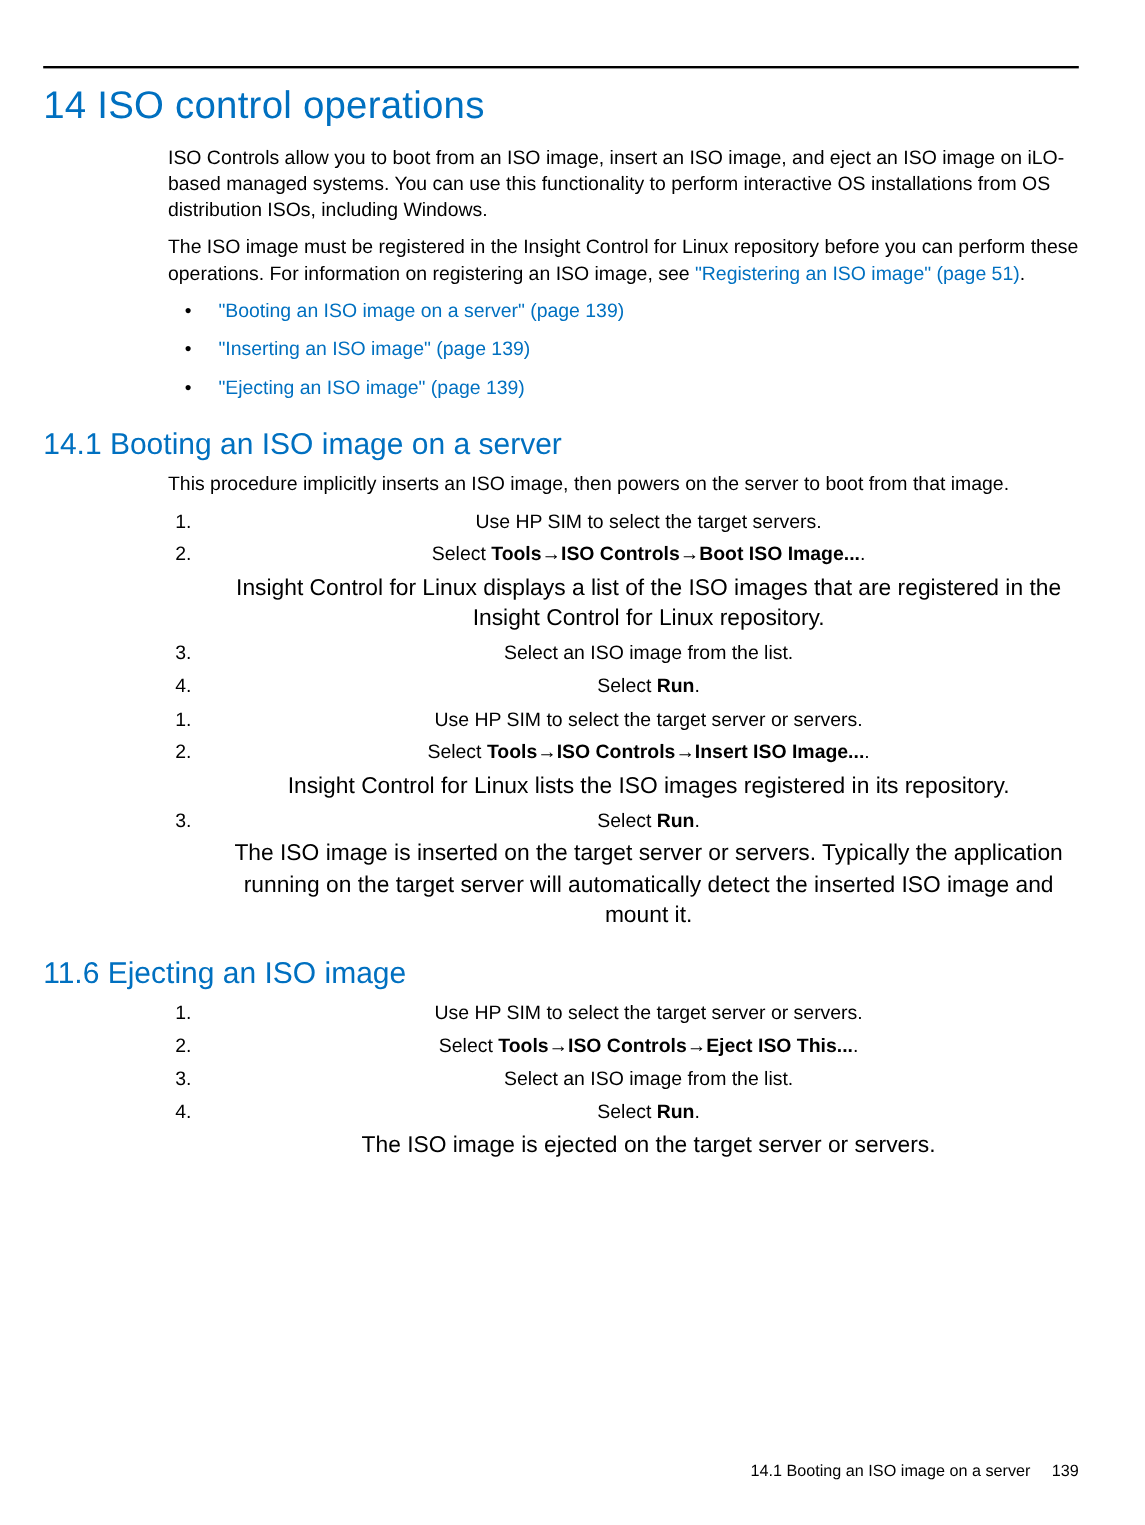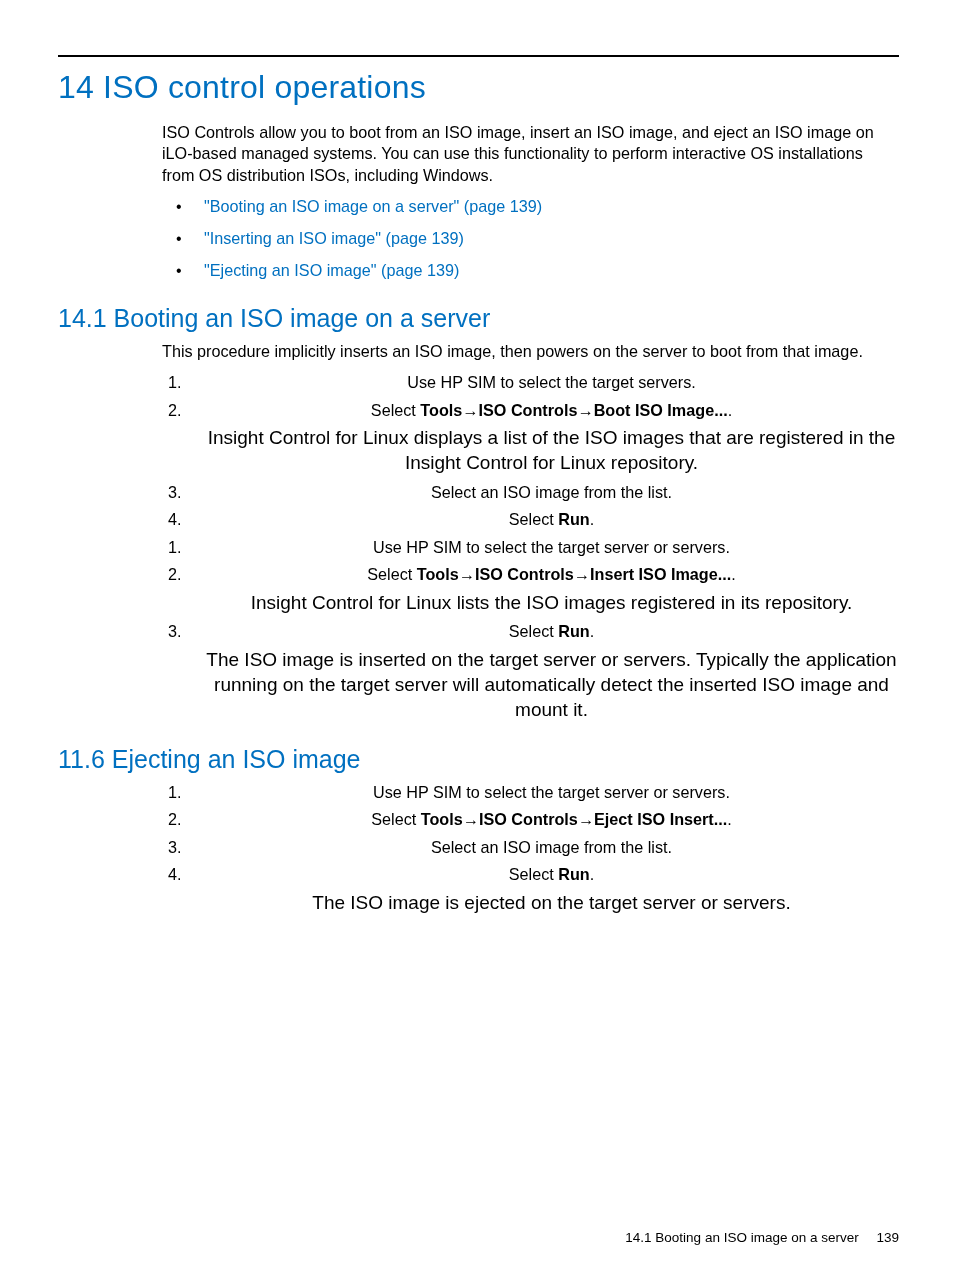--- a/index.html
+++ b/index.html
@@ -8,21 +8,21 @@
     padding: 0;
     width: 954px;
     height: 1271px;
     background: #fff;
     font-family: "Futura", "Trebuchet MS", "Segoe UI", Arial, sans-serif;
     color: #000;
     font-weight: 300;
   }
   .page {
     box-sizing: border-box;
-    padding: 55px 55px 40px 58px;
+    padding: 55px 55px 40px 36px;
     width: 954px;
     height: 1271px;
     position: relative;
     border-radius: 30px;
   }
   .rule {
     border: none;
     border-top: 2px solid #000;
     margin: 0 0 12px 0;
   }
@@ -96,37 +96,40 @@
   .sub {
     margin-top: 4px;
     margin-bottom: 6px;
     font-size: 19px;
     line-height: 1.33;
   }
   b, .bold { font-weight: 700; }
   .arrow { font-family: Arial, sans-serif; }
   .footer {
     position: absolute;
-    bottom: 26px;
+    bottom: 38px;
     right: 55px;
     font-size: 13.5px;
     font-weight: 300;
   }
   .footer .pg { margin-left: 14px; }
 </style>
 </head>
 <body>
 
 <div class="page">
   <hr class="rule">
 
   <h1 class="chapter">14 ISO control operations</h1>
 
   <div class="body">
     <p>ISO Controls allow you to boot from an ISO image, insert an ISO image, and eject an ISO image on iLO-based managed systems. You can use this functionality to perform interactive OS installations from OS distribution ISOs, including Windows.</p>
+    <p>
+      <span>The ISO image must be registered in the Insight Control for Linux repository before you can perform these operations. For information on registering an ISO image, see </span><a class="link" href="#">"Registering an ISO image" (page 51)</a><span>.</span>
+    </p>
 
     <ul class="bullets">
       <li><a class="link" href="#">"Booting an ISO image on a server" (page 139)</a></li>
       <li><a class="link" href="#">"Inserting an ISO image" (page 139)</a></li>
       <li><a class="link" href="#">"Ejecting an ISO image" (page 139)</a></li>
     </ul>
   </div>
 
   <h2 class="section">14.1 Booting an ISO image on a server</h2>
   <div class="body">
@@ -156,21 +159,21 @@
         <div class="sub">The ISO image is inserted on the target server or servers. Typically the application running on the target server will automatically detect the inserted ISO image and mount it.</div>
       </li>
     </ol>
   </div>
 
   <h2 class="section">11.6 Ejecting an ISO image</h2>
   <div class="body">
     <ol class="steps">
       <li><span>Use HP SIM to select the target server or servers.</span></li>
       <li>
-        <span>Select </span><b>Tools</b><span class="arrow">→</span><b>ISO Controls</b><span class="arrow">→</span><b>Eject ISO Insert...</b><span>.</span>
+        <span>Select </span><b>Tools</b><span class="arrow">→</span><b>ISO Controls</b><span class="arrow">→</span><b>Eject ISO This...</b><span>.</span>
       </li>
       <li><span>Select an ISO image from the list.</span></li>
       <li>
         <span>Select </span><b>Run</b><span>.</span>
         <div class="sub">The ISO image is ejected on the target server or servers.</div>
       </li>
     </ol>
   </div>
 
   <div class="footer">

